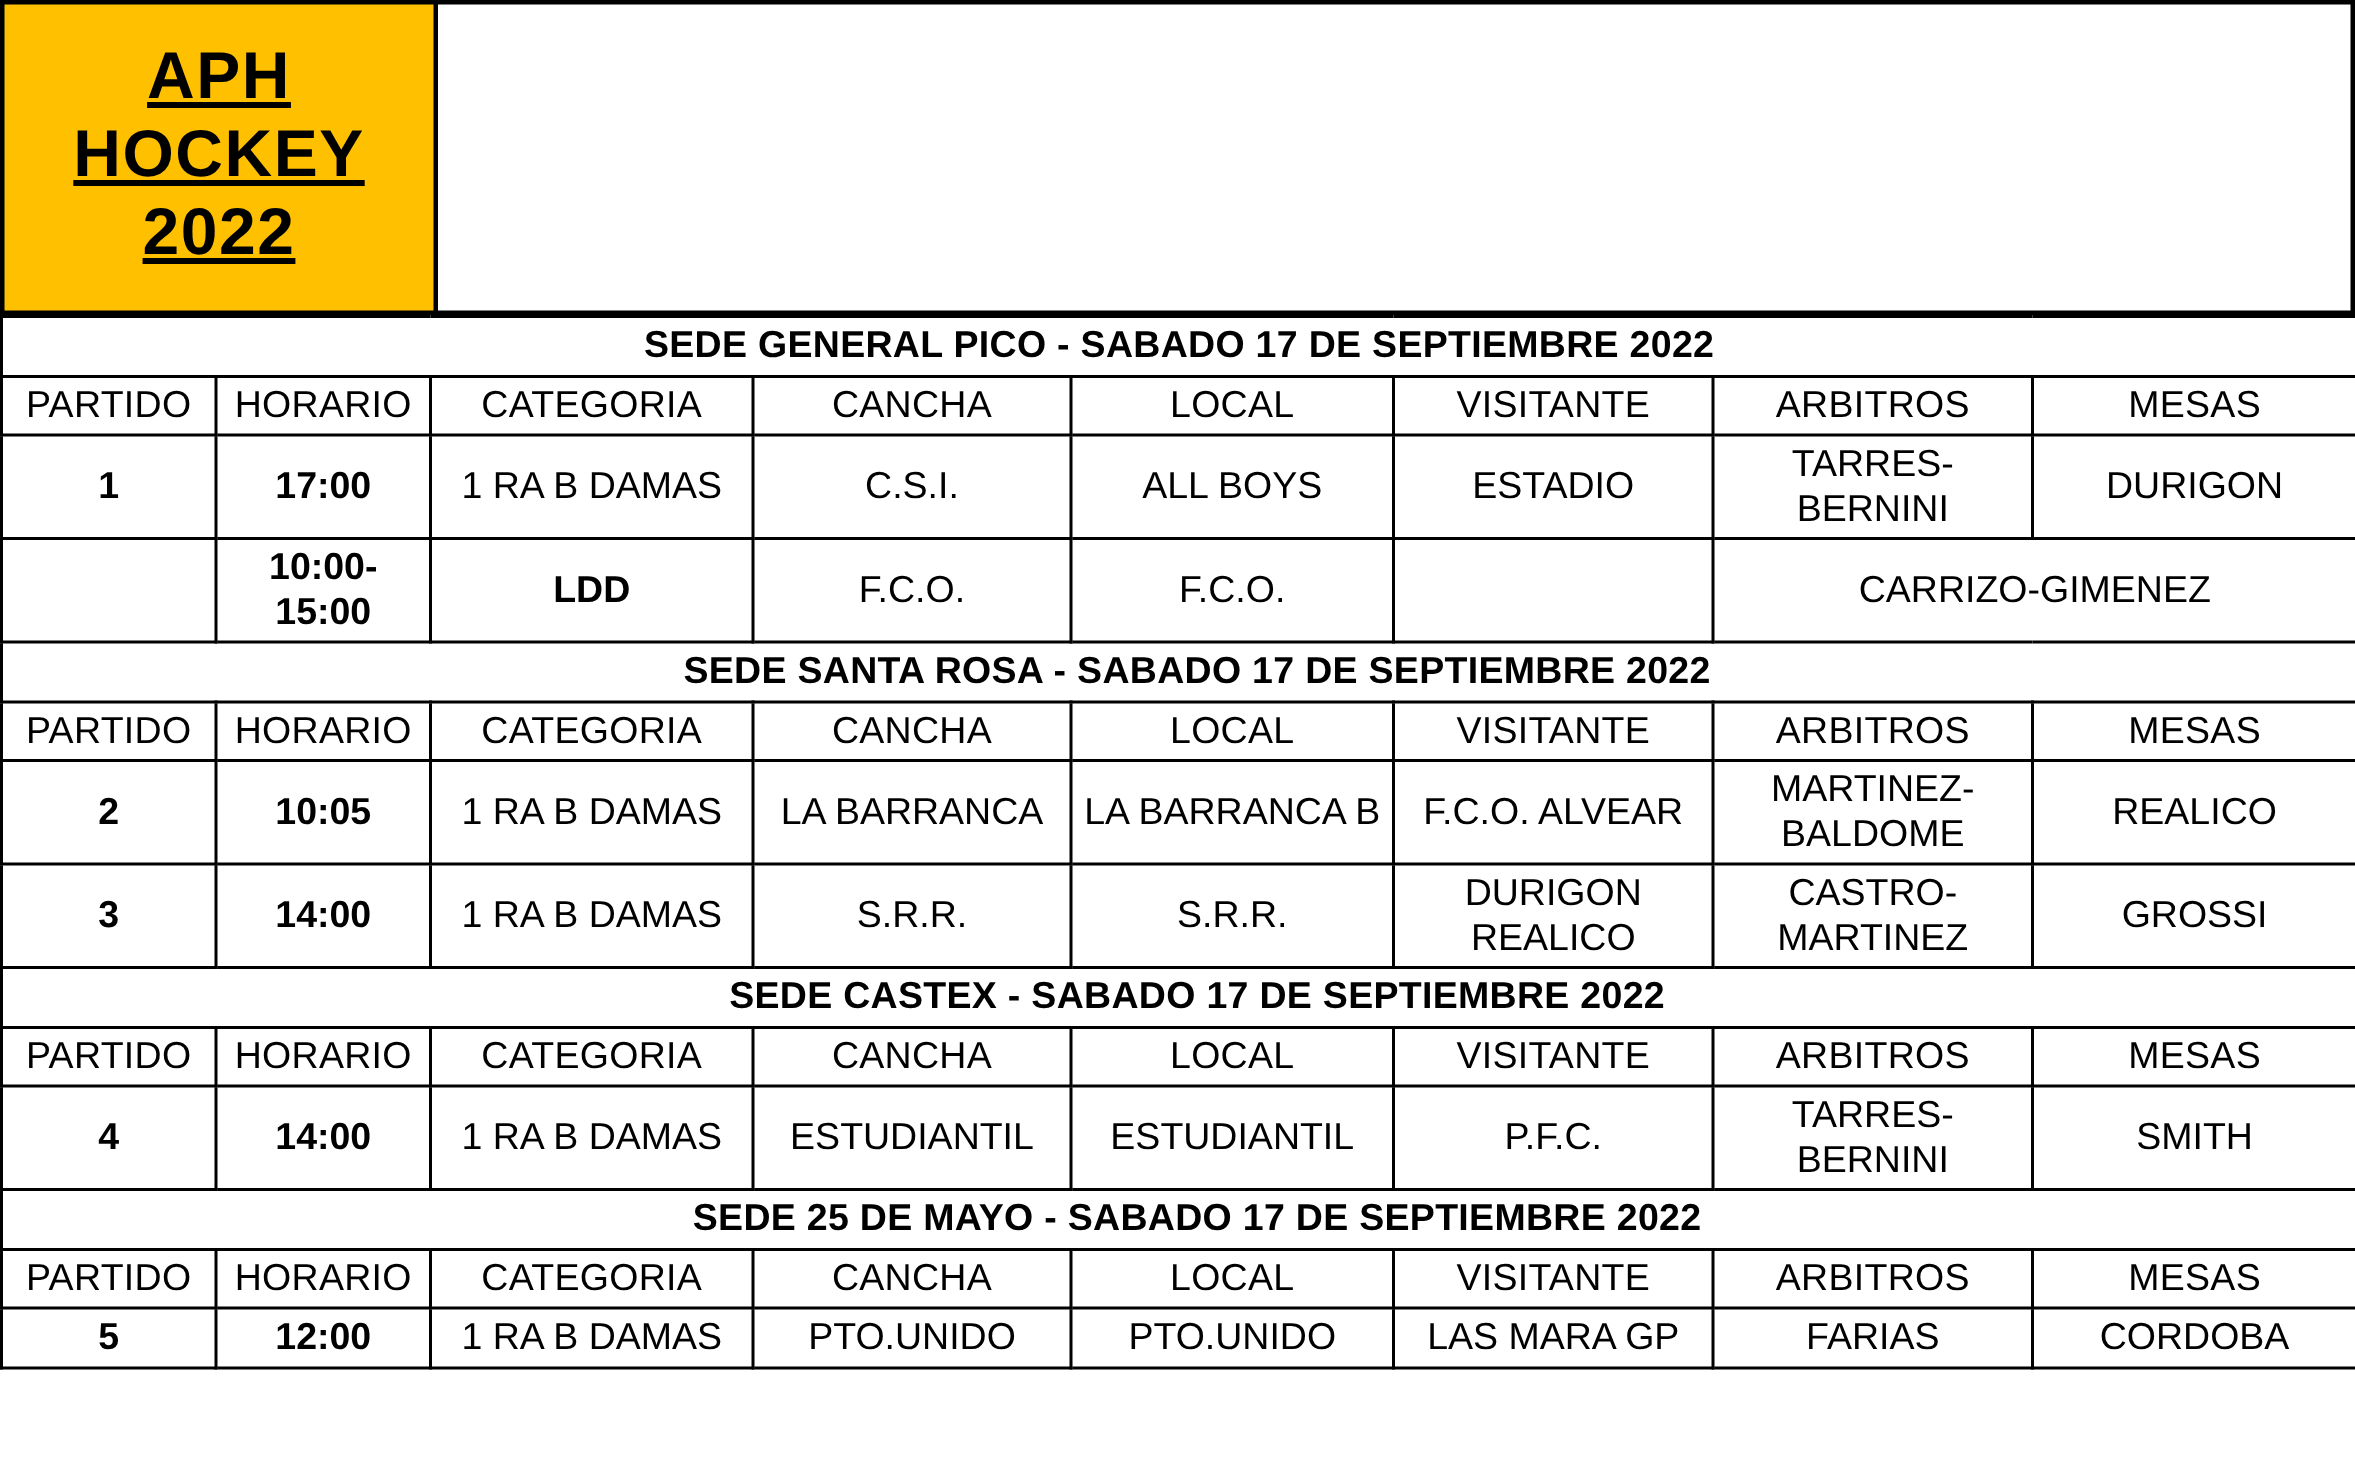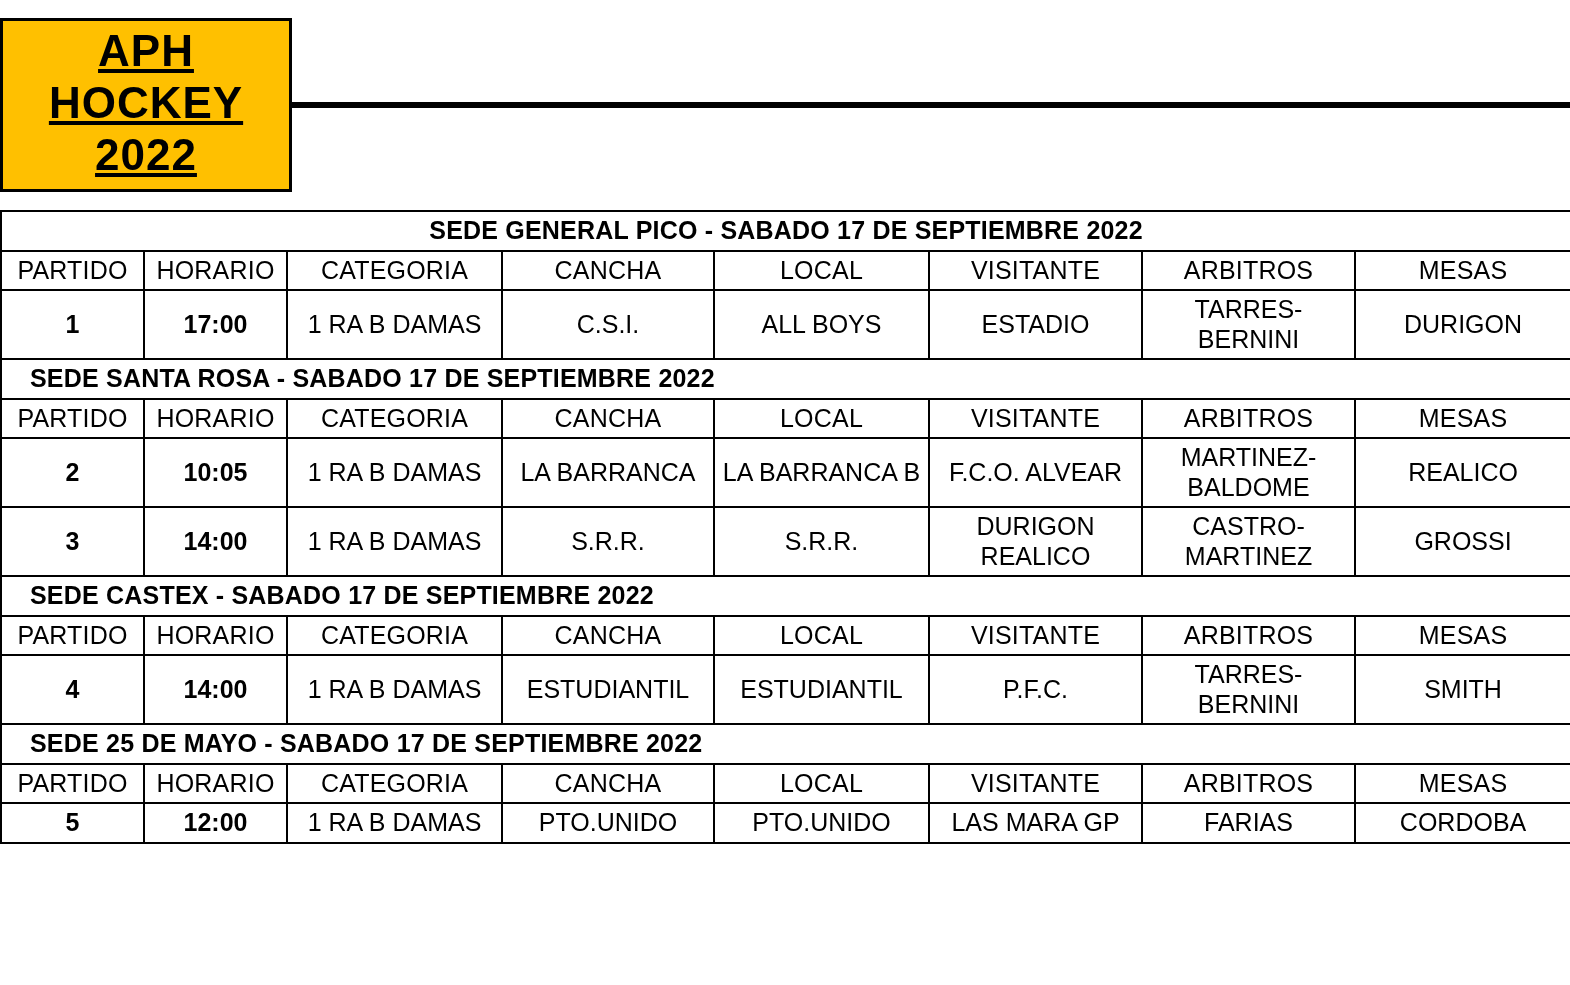--- a/index.html
+++ b/index.html
@@ -15,21 +15,20 @@
     height: 985px;
     background: #ffffff;
     overflow: hidden;
   }
 
   
   .title-row {
     display: flex;
     height: 210px;
     width: 100%;
-    align-items: center;
   }
   .title-cell {
     width: 292px;
     background: #ffc000;
     border: 3px solid #000000;
     border-right: 3px solid #000000;
     display: flex;
     flex-direction: column;
     align-items: center;
     justify-content: center;
@@ -79,21 +78,21 @@
   col.c-mesas     { width: 216px; }
 
   .venue {
     font-weight: bold;
     font-size: 26px;
     text-align: center;
     padding: 6px 8px;
     letter-spacing: 0.2px;
     margin-left: 20px;
   }
-  .venue.left { text-align: left; padding-left: 28px; }
+  .venue.left { text-align: center; padding-left: 28px; }
   .venue-pico   { background: #b4b4b4; }
   .venue-rosa   { background: #8fc544; }
   .venue-castex { background: #ffb400; }
   .venue-25     { background: #88c4f0; }
 
   .hdr {
     background: #f7c49a;
     font-size: 25px;
     letter-spacing: 0.2px;
     margin-top: 44px;
@@ -145,20 +144,29 @@
       <tr class="row-tall">
         <td class="bold">1</td>
         <td class="hl">17:00</td>
         <td>1 RA B DAMAS</td>
         <td>C.S.I.</td>
         <td>ALL BOYS</td>
         <td>ESTADIO</td>
         <td>TARRES-BERNINI</td>
         <td>DURIGON</td>
       </tr>
+      <tr class="row-tall">
+        <td></td>
+        <td class="hl">10:00-15:00</td>
+        <td class="bold">LDD</td>
+        <td>F.C.O.</td>
+        <td>F.C.O.</td>
+        <td></td>
+        <td colspan="2">CARRIZO-GIMENEZ</td>
+      </tr>
 
       <tr>
         <td class="venue left venue-rosa" colspan="8">SEDE SANTA ROSA - SABADO 17 DE SEPTIEMBRE 2022</td>
       </tr>
       <tr>
         <td class="hdr">PARTIDO</td>
         <td class="hdr">HORARIO</td>
         <td class="hdr">CATEGORIA</td>
         <td class="hdr">CANCHA</td>
         <td class="hdr">LOCAL</td>

